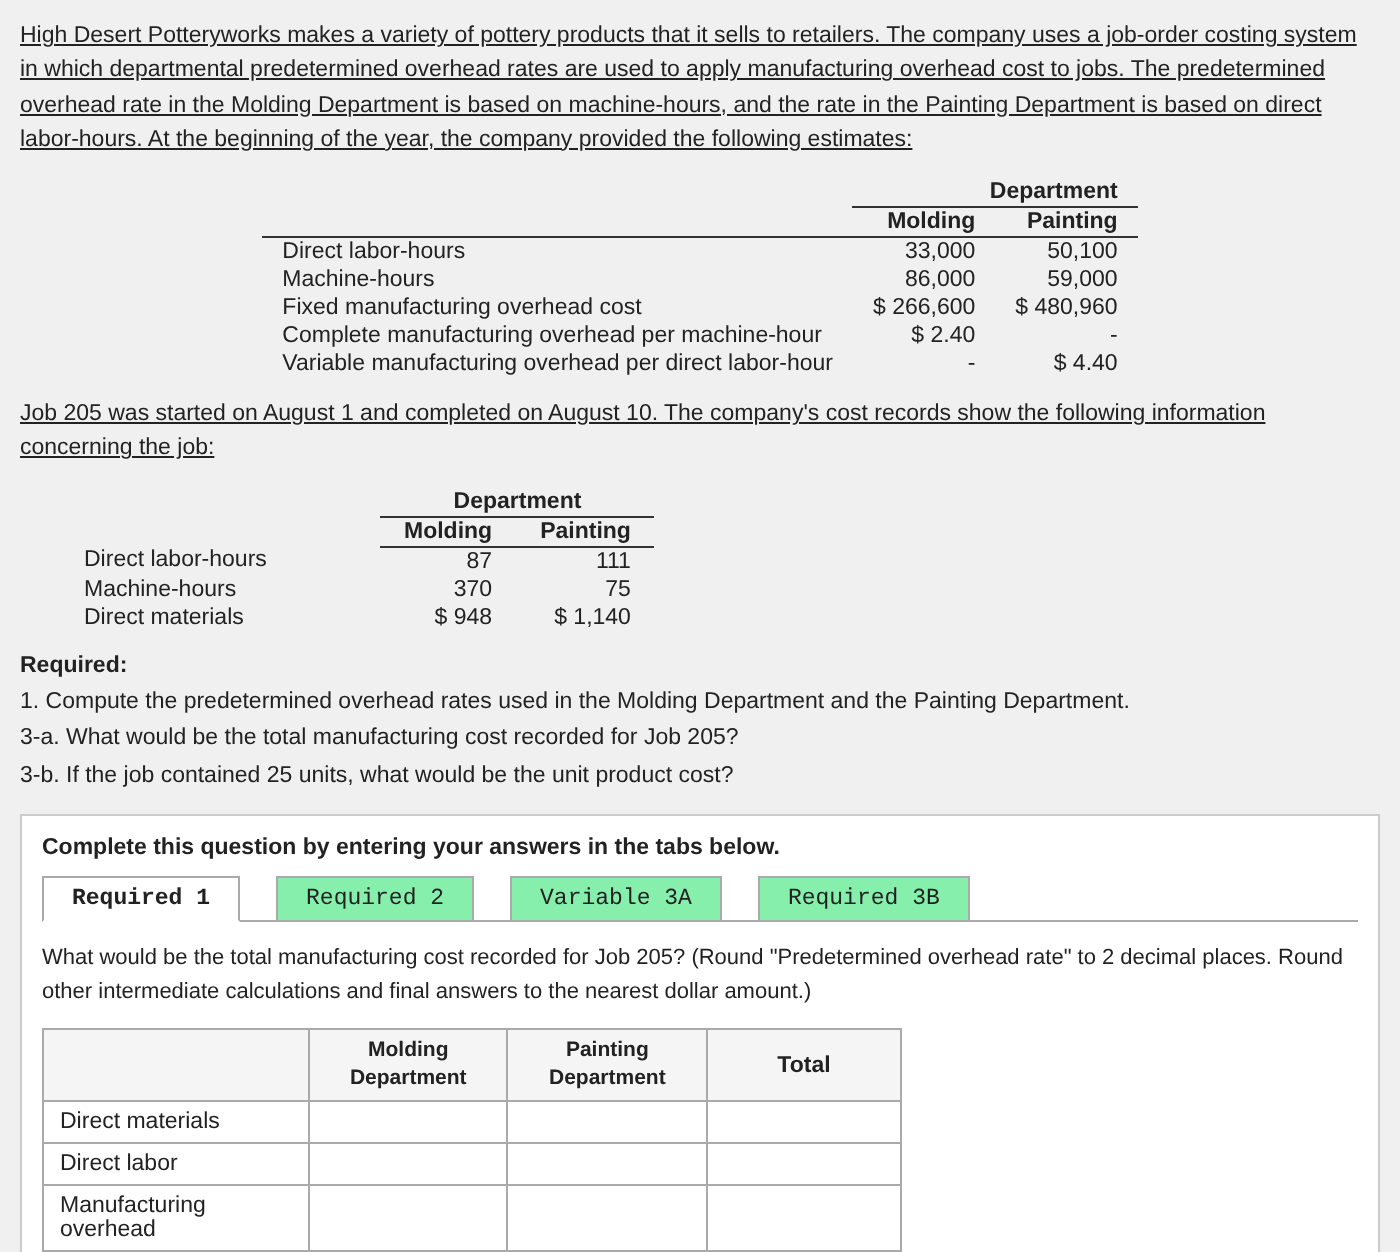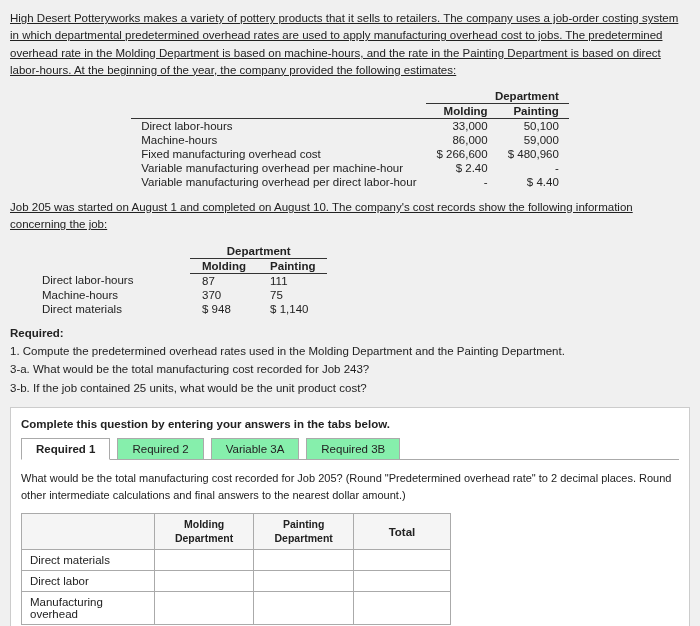--- a/index.html
+++ b/index.html
@@ -41,21 +41,21 @@
     .sub-header th:first-child {
       text-align: left;
     }
     .job-table {
       border-collapse: collapse;
       margin: 6px auto 8px 20px;
       font-size: 11.5px;
     }
     .job-table td {
       padding: 1px 12px;
-      text-align: left;
+      text-align: right;
     }
     .job-table td:first-child {
       text-align: left;
     }
     .job-table .dept-header {
       text-align: center;
     }
     .required-section {
       font-size: 11.5px;
       margin: 8px 0;
@@ -67,23 +67,24 @@
       padding: 10px;
       margin-top: 10px;
     }
     .tabs-header-label {
       font-weight: bold;
       font-size: 11.5px;
       margin-bottom: 8px;
     }
     .tabs-row {
       display: flex;
-      gap: 5px;
+      gap: 16px;
       border-bottom: 1px solid #aaa;
       margin-bottom: 10px;
+      font-family: Liberation Mono, monospace;
     }
     .tab {
       padding: 4px 14px;
       font-size: 11.5px;
       cursor: pointer;
       border: 1px solid #aaa;
       border-bottom: none;
       background: #86efac;
       margin-right: 2px;
     }
@@ -162,21 +163,21 @@
       <td>Machine-hours</td>
       <td>86,000</td>
       <td>59,000</td>
     </tr>
       <tr>
       <td>Fixed manufacturing overhead cost</td>
       <td>$ 266,600</td>
       <td>$ 480,960</td>
     </tr>
       <tr>
-      <td>Variable manufacturing overhead per machine-hour</td>
+      <td>Complete manufacturing overhead per machine-hour</td>
       <td>$ 2.40</td>
       <td>-</td>
     </tr>
       <tr>
       <td>Variable manufacturing overhead per direct labor-hour</td>
       <td>-</td>
       <td>$ 4.40</td>
     </tr>
     </tbody>
 </table>
@@ -211,21 +212,21 @@
       <td>$ 948</td>
       <td>$ 1,140</td>
     </tr>
     </tbody>
 </table>
 
 <div class="required-section">
   <div style="font-weight:bold;">Required:</div>
   <div id="required-items">
       <div>1. Compute the predetermined overhead rates used in the Molding Department and the Painting Department.</div>
-      <div>3-a. What would be the total manufacturing cost recorded for Job 243?</div>
+      <div>3-a. What would be the total manufacturing cost recorded for Job 205?</div>
       <div>3-b. If the job contained 25 units, what would be the unit product cost?</div>
     </div>
 </div>
 
 <div class="tabs-container">
   <div class="tabs-header-label">Complete this question by entering your answers in the tabs below.</div>
   <div class="tabs-row">
     <div class="tab active">Required 1</div>
     <div class="tab">Required 2</div>
     <div class="tab">Variable 3A</div>

